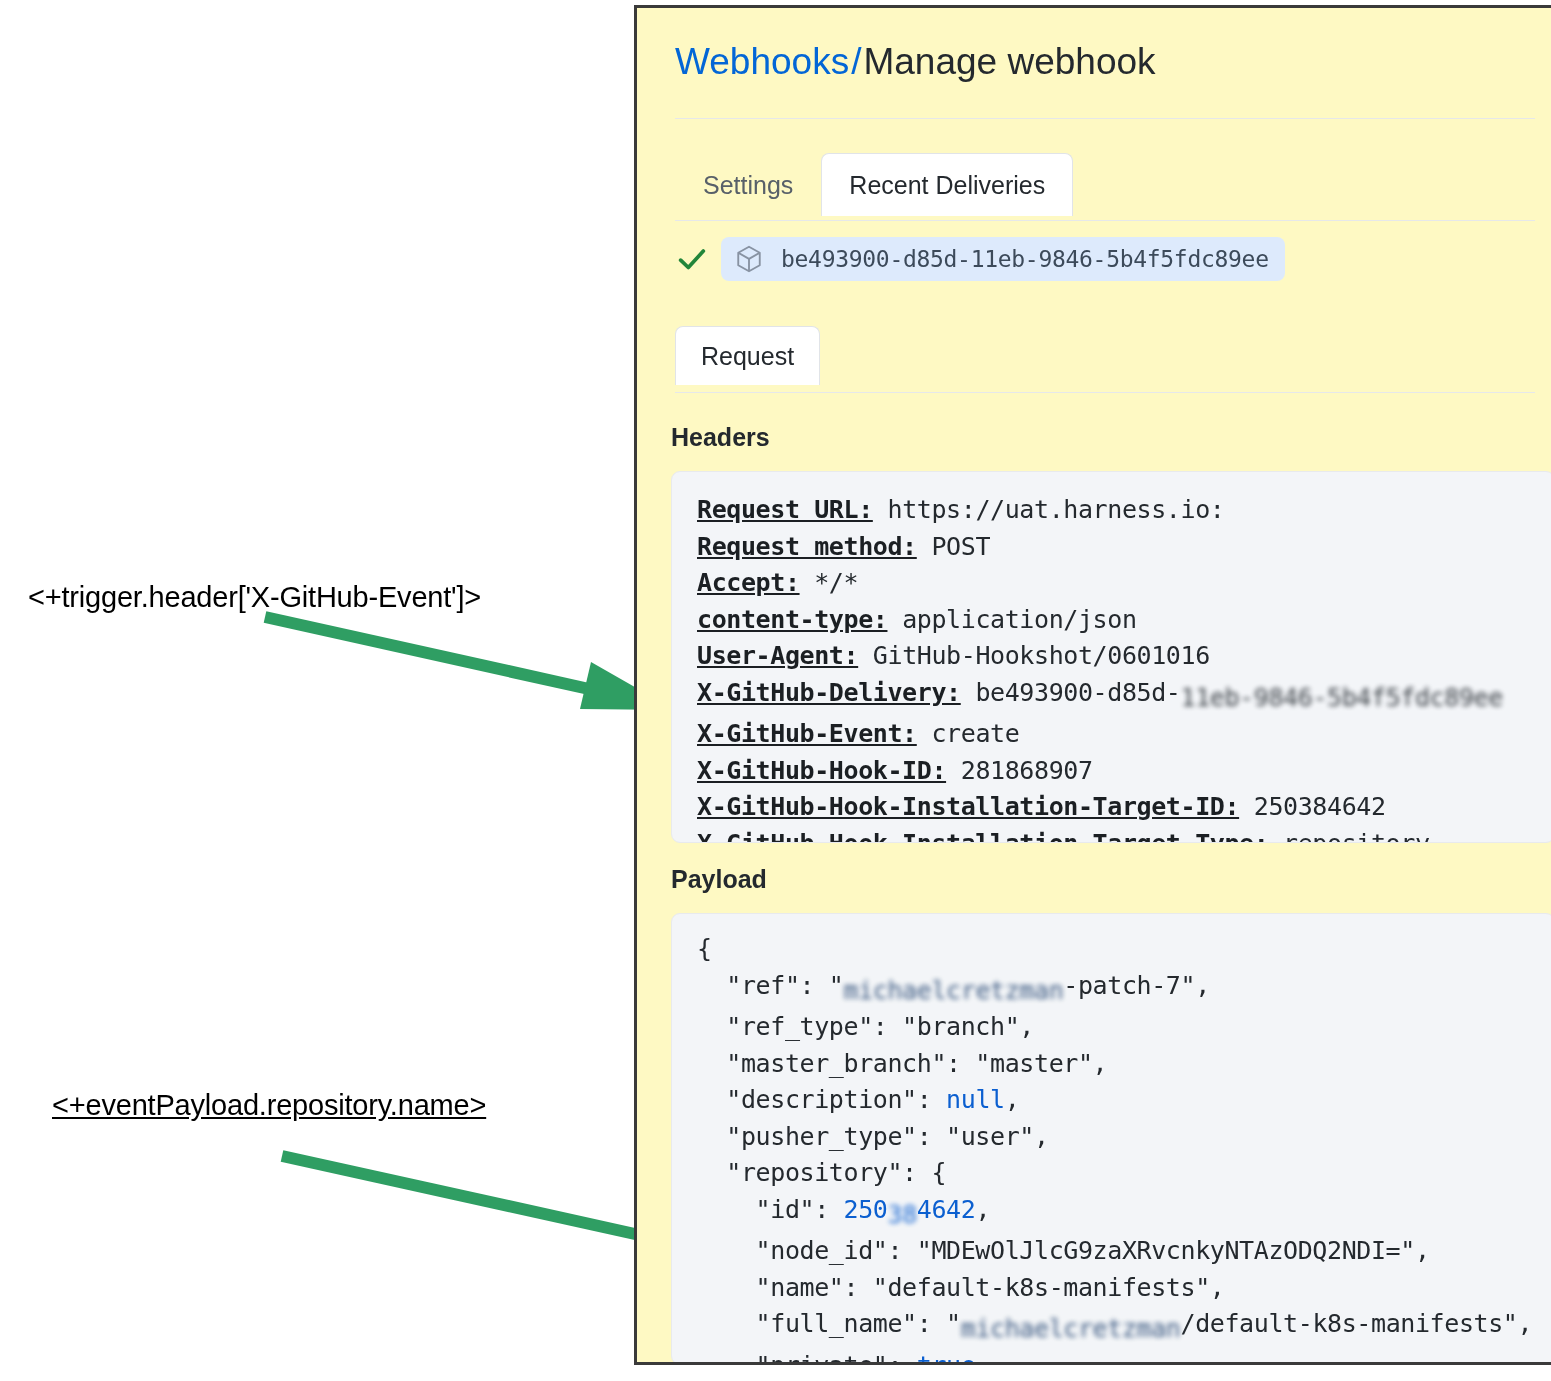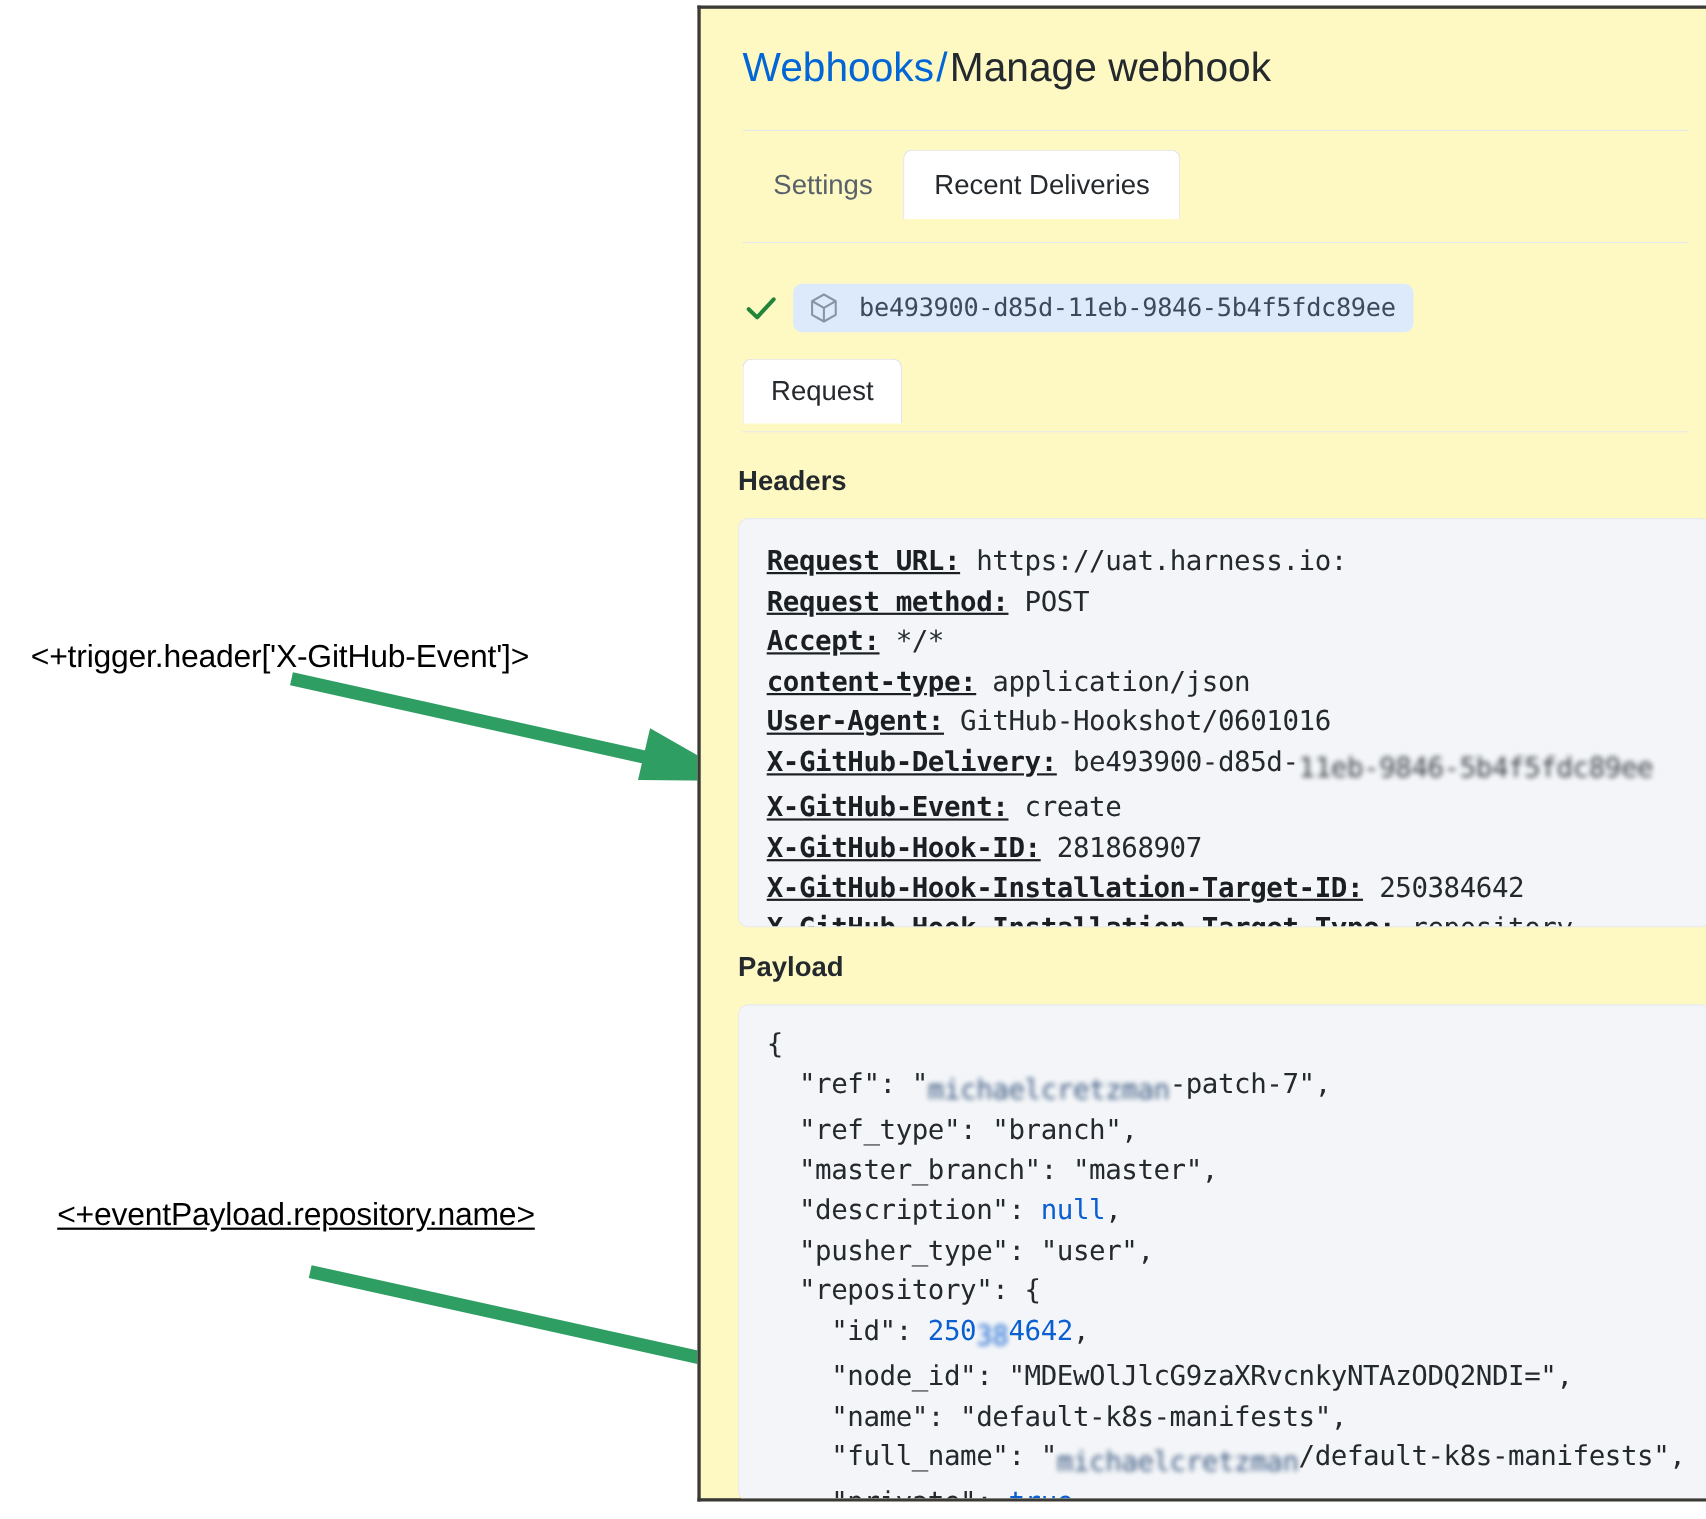--- a/index.html
+++ b/index.html
@@ -72,21 +72,21 @@
     top: 110px;
     width: 860px;
     height: 1px;
     background: #e6e8ea;
   }
 
   
   .outer-tabs {
     position: absolute;
     left: 38px;
-    top: 128px;
+    top: 145px;
     display: flex;
     align-items: flex-start;
   }
   .outer-tab {
     font-size: 25px;
     color: #586069;
     padding: 18px 27px 16px 27px;
     border: 1px solid transparent;
     border-bottom: none;
     border-radius: 8px 8px 0 0;
@@ -107,21 +107,21 @@
     width: 860px;
     height: 1px;
     background: #e6e8ea;
     z-index: 0;
   }
 
   
   .delivery-row {
     position: absolute;
     left: 38px;
-    top: 250px;
+    top: 229px;
     display: flex;
     align-items: center;
   }
   .check-icon {
     width: 34px;
     height: 34px;
     margin-right: 12px;
     flex: 0 0 auto;
   }
   .delivery-pill {

